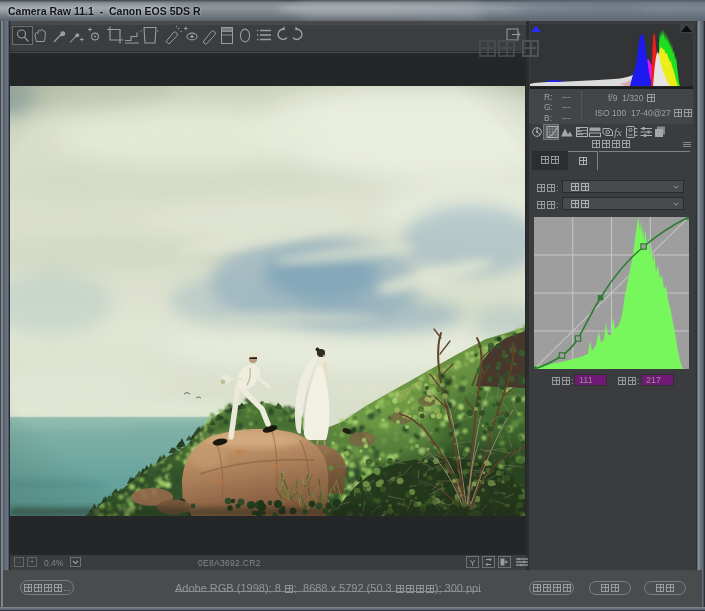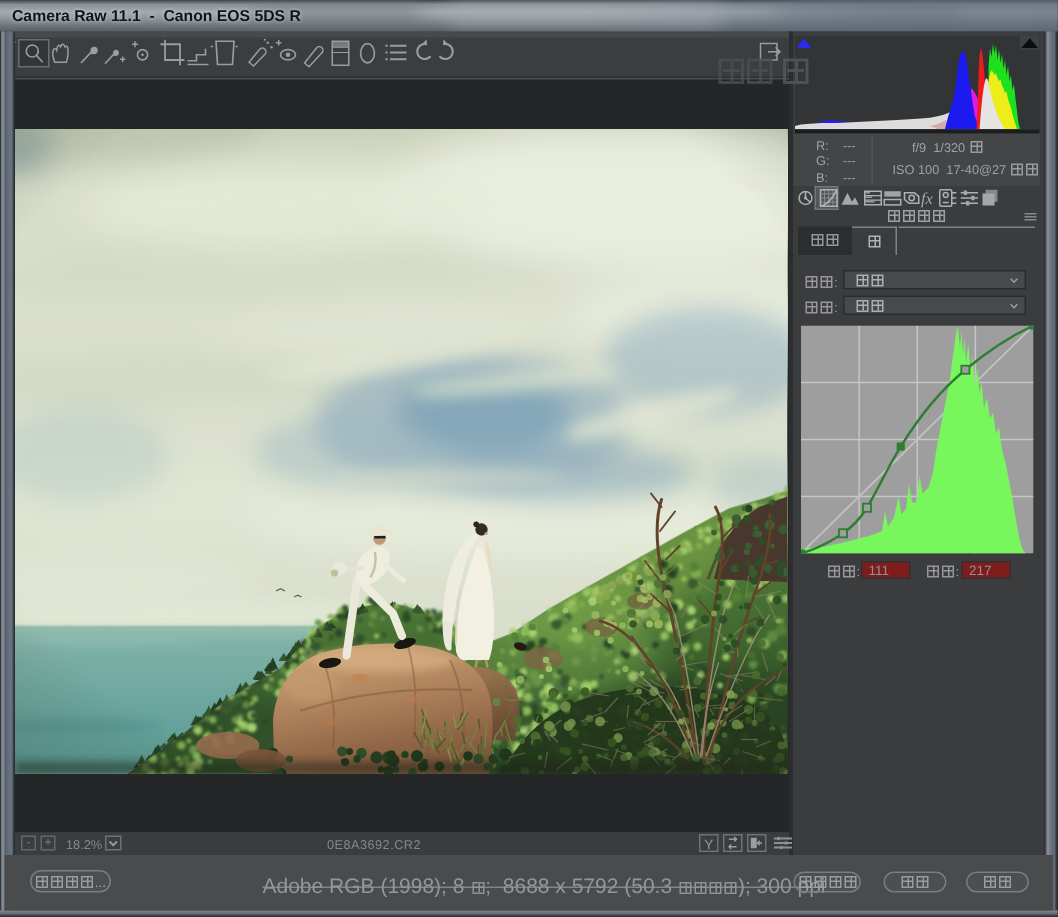--- a/index.html
+++ b/index.html
@@ -21,21 +21,21 @@
 #vbar{left:10px;top:555px;width:516px;height:15px;background:#3a3c3d}
 
 #divider{left:526px;top:21px;width:3px;height:549px;background:#2b2d2f}
 #rpanel{left:529px;top:21px;width:166px;height:549px;background:#3b3c3e}
 #histbox{left:530px;top:24px;width:163px;height:65px;background:#323436}
 #infobox{left:529px;top:89px;width:164px;height:35px;background:#434547}
 
 .lbl{color:#9b9ea0;font-size:9px}
 .dd{position:absolute;height:13px;background:#47494b;border:1px solid #2a2b2d;color:#b2b5b7;font-size:9px;line-height:12px;padding-left:7px}
 .dd .ch{position:absolute;right:4px;top:3px;width:6px;height:6px}
-.fld{position:absolute;width:33px;height:12px;background:#7f1d1d;border:1px solid #2e3032;color:#8f9294;font-size:9px;line-height:11px;padding-left:4px}
+.fld{position:absolute;width:33px;height:12px;background:#701a75;border:1px solid #2e3032;color:#8f9294;font-size:9px;line-height:11px;padding-left:4px}
 
 #bstrip{left:3px;top:570px;width:699px;height:37px;background:#494b4d}
 .rbtn{position:absolute;border:1px solid #7b7d7f;border-radius:8px;color:#9fa1a3;font-size:9px;text-align:center;background:rgba(255,255,255,0.02)}
 .wm{display:inline-block;position:relative;width:17px;height:17px;border:2px solid;margin:0 1px;vertical-align:-2px;opacity:.85}
 .wm::before{content:"";position:absolute;left:1px;right:1px;top:5px;border-top:2px solid}
 .wm::after{content:"";position:absolute;left:6px;top:0;bottom:0;border-left:2px solid}
 </style></head>
 <body>
 <div class="abs" id="titlebar"></div>
 <div class="abs" id="titletint"></div>
@@ -1668,37 +1668,37 @@
     <rect x="106.89999999999999" y="26.8" width="5.4" height="5.4" fill="#9e9e9e" stroke="#2e7d32" stroke-width="1.2"></rect>
     <rect x="152.3" y="-2.7" width="5.4" height="5.4" fill="#2e7d32"></rect>
   </svg>
 <div class="abs lbl" style="left:551px;top:376px"><span class="cj"></span><span class="cj"></span>:</div>
 <div class="fld" style="left:574px;top:374px">111</div>
 <div class="abs lbl" style="left:617px;top:376px"><span class="cj"></span><span class="cj"></span>:</div>
 <div class="fld" style="left:641px;top:374px">217</div>
 <div class="abs" style="left:10px;top:555px;width:516px;height:15px;background:#3a3c3d;color:#85888a;font-size:8.5px">
     <div class="abs" style="left:4px;top:2px;width:10px;height:10px;border:1px solid #64676a;text-align:center;line-height:8px;font-size:8px;color:#7e8183">-</div>
     <div class="abs" style="left:17px;top:2px;width:10px;height:10px;border:1px solid #64676a;text-align:center;line-height:8px;font-size:8px;color:#7e8183">+</div>
-    <div class="abs" style="left:34px;top:3px">18.2%</div>
+    <div class="abs" style="left:34px;top:3px">0.4%</div>
     <div class="abs" style="left:60px;top:2px;width:11px;height:10px;border:1px solid #6f7274"><svg width="9" height="8" viewBox="0 0 9 8">
         <path d="M2,3 L4.5,5.5 L7,3" stroke="#9b9ea0" fill="none" stroke-width="1.2"></path>
       </svg></div>
-    <div class="abs" style="left:208px;top:3px;letter-spacing:0.3px">0E8A3692.CR2</div>
+    <div class="abs" style="left:188px;top:3px;letter-spacing:0.3px">0E8A3692.CR2</div>
     <div class="abs" style="left:456px;top:1px;width:13px;height:12px;border:1px solid #6f7274;text-align:center;line-height:12px;color:#9a9da0;font-size:9px">Y</div>
     <div class="abs" style="left:472px;top:1px;width:13px;height:12px;border:1px solid #6f7274"><svg width="11" height="10" viewBox="0 0 11 10">
         <path d="M3,2.5 L8,2.5 M6.5,1 L8,2.5 L6.5,4 M8,7.5 L3,7.5 M4.5,6 L3,7.5 L4.5,9" stroke="#9b9ea0" fill="none" stroke-width="1"></path>
       </svg></div>
     <div class="abs" style="left:488px;top:1px;width:13px;height:12px;border:1px solid #6f7274"><svg width="11" height="10" viewBox="0 0 11 10">
         <rect x="1.5" y="1.5" width="4" height="7" fill="#9b9ea0"></rect>
         <path d="M9,5 L6,5 M7.5,3.5 L6,5 L7.5,6.5" stroke="#9b9ea0" fill="none" stroke-width="1"></path>
       </svg></div>
     <div class="abs" style="left:505px;top:2px;width:14px;height:10px"><svg width="14" height="10" viewBox="0 0 14 10">
         <path d="M1,2 L13,2 M1,5 L13,5 M1,8 L13,8" stroke="#8e9193" stroke-width="1.3"></path>
         <circle cx="4" cy="2" r="1.2" fill="#8e9193"></circle>
         <circle cx="9" cy="5" r="1.2" fill="#8e9193"></circle>
         <circle cx="6" cy="8" r="1.2" fill="#8e9193"></circle>
       </svg></div>
   </div>
 <div class="rbtn" style="left:20px;top:580px;width:54px;height:15px;line-height:14px"><span class="cj"></span><span class="cj"></span><span class="cj"></span><span class="cj"></span>...</div>
-<div class="abs" style="left:175px;top:582px;color:#94969c;font-size:14px;border-bottom:1px solid #82848c;padding-bottom:4px;height:10px">Adobe RGB (1998); 8 <span class="cj"></span>;&nbsp; 8688 x 5792 (50.3 <span class="cj"></span><span class="cj"></span><span class="cj"></span><span class="cj"></span>); 300 ppi</div>
+<div class="abs" style="left:175px;top:582px;color:#94969c;font-size:11px;border-bottom:1px solid #82848c;padding-bottom:4px;height:10px">Adobe RGB (1998); 8 <span class="cj"></span>;&nbsp; 8688 x 5792 (50.3 <span class="cj"></span><span class="cj"></span><span class="cj"></span><span class="cj"></span>); 300 ppi</div>
 <div class="rbtn" style="left:529px;top:581px;width:45px;height:14px;line-height:13px"><span class="cj"></span><span class="cj"></span><span class="cj"></span><span class="cj"></span></div>
 <div class="rbtn" style="left:589px;top:581px;width:42px;height:14px;line-height:13px"><span class="cj"></span><span class="cj"></span></div>
 <div class="rbtn" style="left:644px;top:581px;width:42px;height:14px;line-height:13px"><span class="cj"></span><span class="cj"></span></div>
 
 </body></html>

